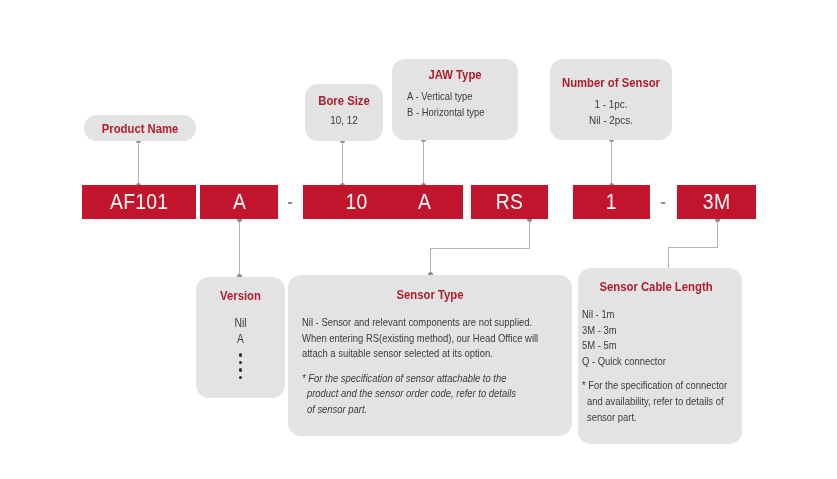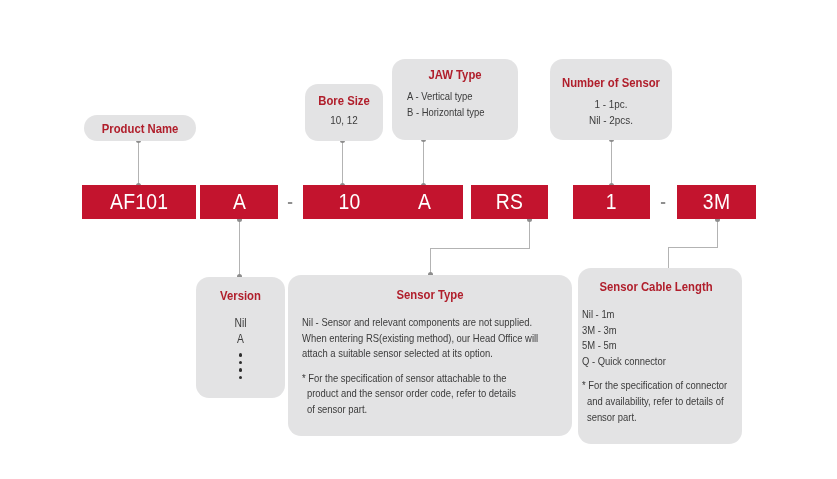--- a/index.html
+++ b/index.html
@@ -155,21 +155,21 @@
     </div>
   </div>
 
   <div class="block" style="left:82px; width:114px;">
     <span>AF101</span>
   </div>
   <div class="block" style="left:200px; width:78px;">
     <span>A</span>
   </div>
   <div class="sep" style="left:282px;">-</div>
-  <div class="block" style="left:303px; width:93px;">
+  <div class="block" style="left:303px; width:93px;padding-left:7px;">
     <span>10</span>
   </div>
   <div class="block" style="left:385px; width:78px;">
     <span>A</span>
   </div>
   <div class="sep" style="left:469px;">-</div>
   <div class="block" style="left:471px; width:77px;">
     <span>RS</span>
   </div>
   <div class="block" style="left:573px; width:77px;">
@@ -194,21 +194,21 @@
     </div>
   </div>
 
   <div class="gbox" style="left:288px; top:275px; width:284px; height:161px; padding:12px 0 0 14px;">
     <div class="title" style="margin-left:-14px;">Sensor Type</div>
     <div style="margin-top:13px;">
       <div class="body-line cond-left">Nil - Sensor and relevant components are not supplied.</div>
       <div class="body-line cond-left">When entering RS(existing method), our Head Office will</div>
       <div class="body-line cond-left">attach a suitable sensor selected at its option.</div>
     </div>
-    <div style="margin-top:9px;">
+    <div style="margin-top:9px;font-style:italic;">
       <div class="body-line cond-left">* For the specification of sensor attachable to the</div>
       <div class="body-line cond-left note-cont">product and the sensor order code, refer to details</div>
       <div class="body-line cond-left note-cont">of sensor part.</div>
     </div>
   </div>
 
   <div class="gbox" style="left:578px; top:268px; width:164px; height:176px; padding:11px 0 0 4px;">
     <div class="title" style="margin-left:-12px;">Sensor Cable Length</div>
     <div style="margin-top:13px;">
       <div class="body-line cond-left">Nil - 1m</div>

